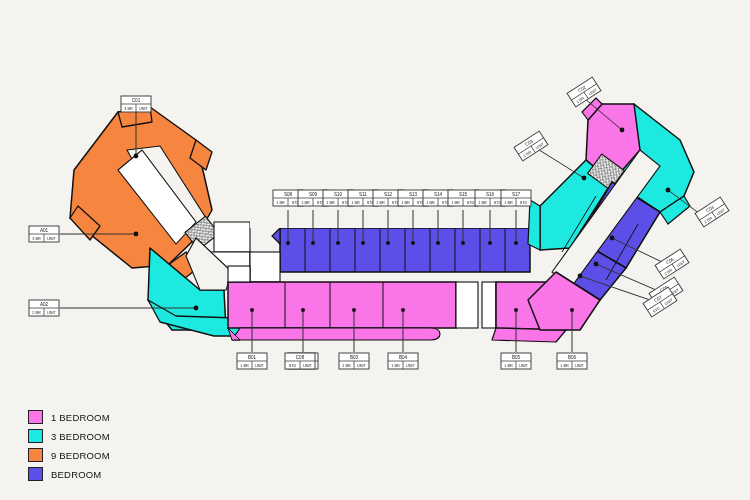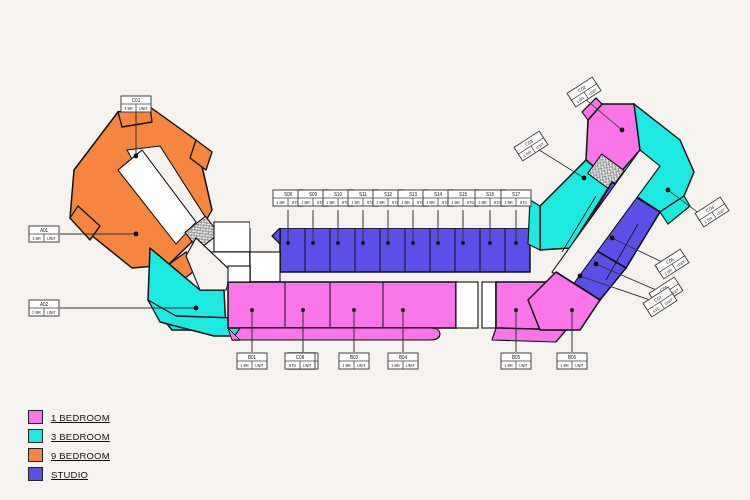--- a/index.html
+++ b/index.html
@@ -19,21 +19,20 @@
     position:absolute;left:28px;top:410px;
     display:flex;flex-direction:column;gap:5px;
   }
   .legend-row{display:flex;align-items:center;gap:8px;height:14px;}
   .legend-swatch{
     width:15px;height:14px;border:1px solid #222;box-sizing:border-box;
   }
   .legend-label{
     font-size:9.5px;color:#111;letter-spacing:.2px;white-space:nowrap;
     font-family:"Liberation Sans", sans-serif;
-    text-decoration:underline;
   }
 </style>
 </head>
 <body>
 
 <div id="plan-root">
 
   <svg class="plan" viewBox="0 0 750 500" xmlns="http://www.w3.org/2000/svg">
     <defs>
       <pattern id="coreHatch" width="4" height="4" patternUnits="userSpaceOnUse">
@@ -439,17 +438,17 @@
     <div class="legend-row">
       <span class="legend-swatch" style="background:#1DE9E0"></span>
       <span class="legend-label">3 BEDROOM</span>
     </div>
     <div class="legend-row">
       <span class="legend-swatch" style="background:#F5853F"></span>
       <span class="legend-label">9 BEDROOM</span>
     </div>
     <div class="legend-row">
       <span class="legend-swatch" style="background:#5B4FE8"></span>
-      <span class="legend-label">STUDIO</span>
+      <span class="legend-label">BEDROOM</span>
     </div>
   </div>
 
 </div>
 
 </body></html>

